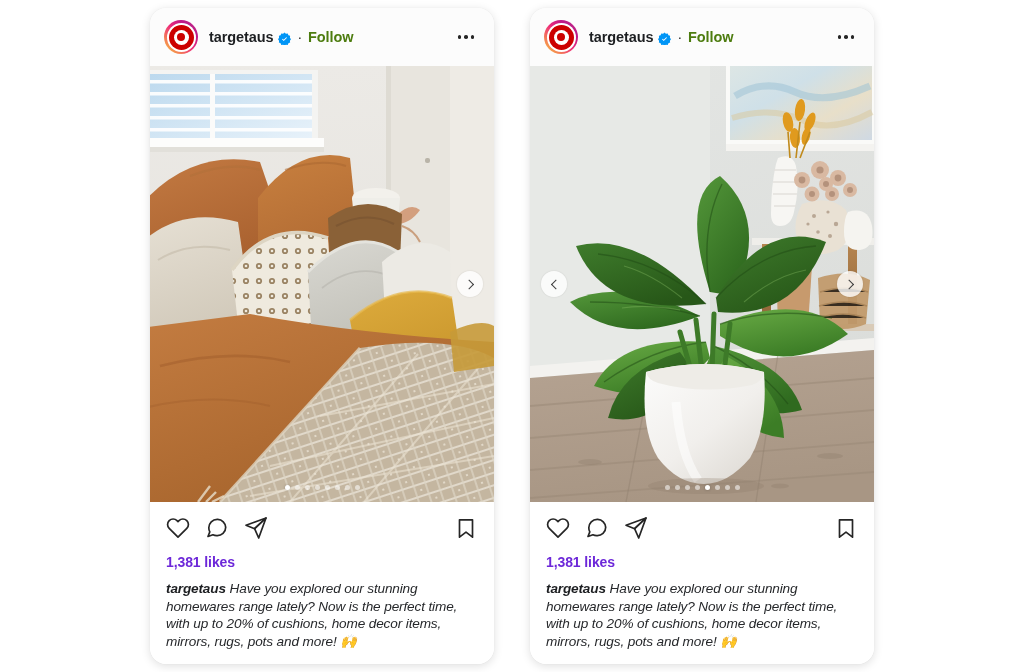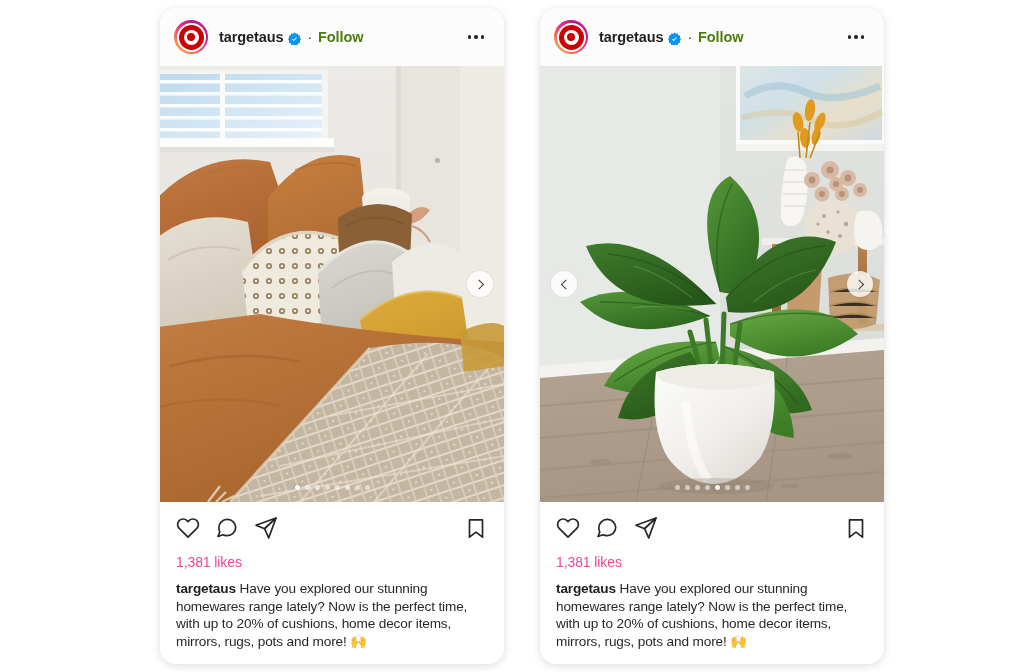--- a/index.html
+++ b/index.html
@@ -28,21 +28,20 @@
     position: absolute;
     top: 8px;
     width: 344px;
     height: 656px;
     background: #ffffff;
     border-radius: 16px;
     box-shadow: 0 2px 10px rgba(0,0,0,0.13), 0 0 1px rgba(0,0,0,0.10);
     overflow: hidden;
     display: flex;
     flex-direction: column;
-    margin-left: 10px;
   }
   .post-card.left  { left: 150px; }
   .post-card.right { left: 530px; }
 
   
   .post-header {
     height: 58px;
     flex: 0 0 58px;
     display: flex;
     align-items: center;
@@ -229,32 +228,33 @@
   }
   .action-icon.save {
     margin-left: auto;
     margin-right: 0;
   }
   .action-icon svg { display:block; width: 100%; height: 100%; }
 
   .likes {
     margin-top: 13px;
     font-size: 14px;
-    font-weight: normal;
-    color: #ec4899;
+    font-weight: bold;
+    color: #6d28d9;
     letter-spacing: -0.1px;
   }
 
   .caption {
     margin-top: 10px;
     font-size: 13.6px;
     line-height: 17.5px;
     color: #26282b;
     letter-spacing: -0.15px;
     word-spacing: 0.1px;
+    font-style: italic;
   }
   .caption .cap-user {
     font-weight: bold;
     color: #1c1e21;
   }
   .emoji { font-family: "DejaVu Sans", sans-serif; }
 </style>
 </head>
 <body>
 

